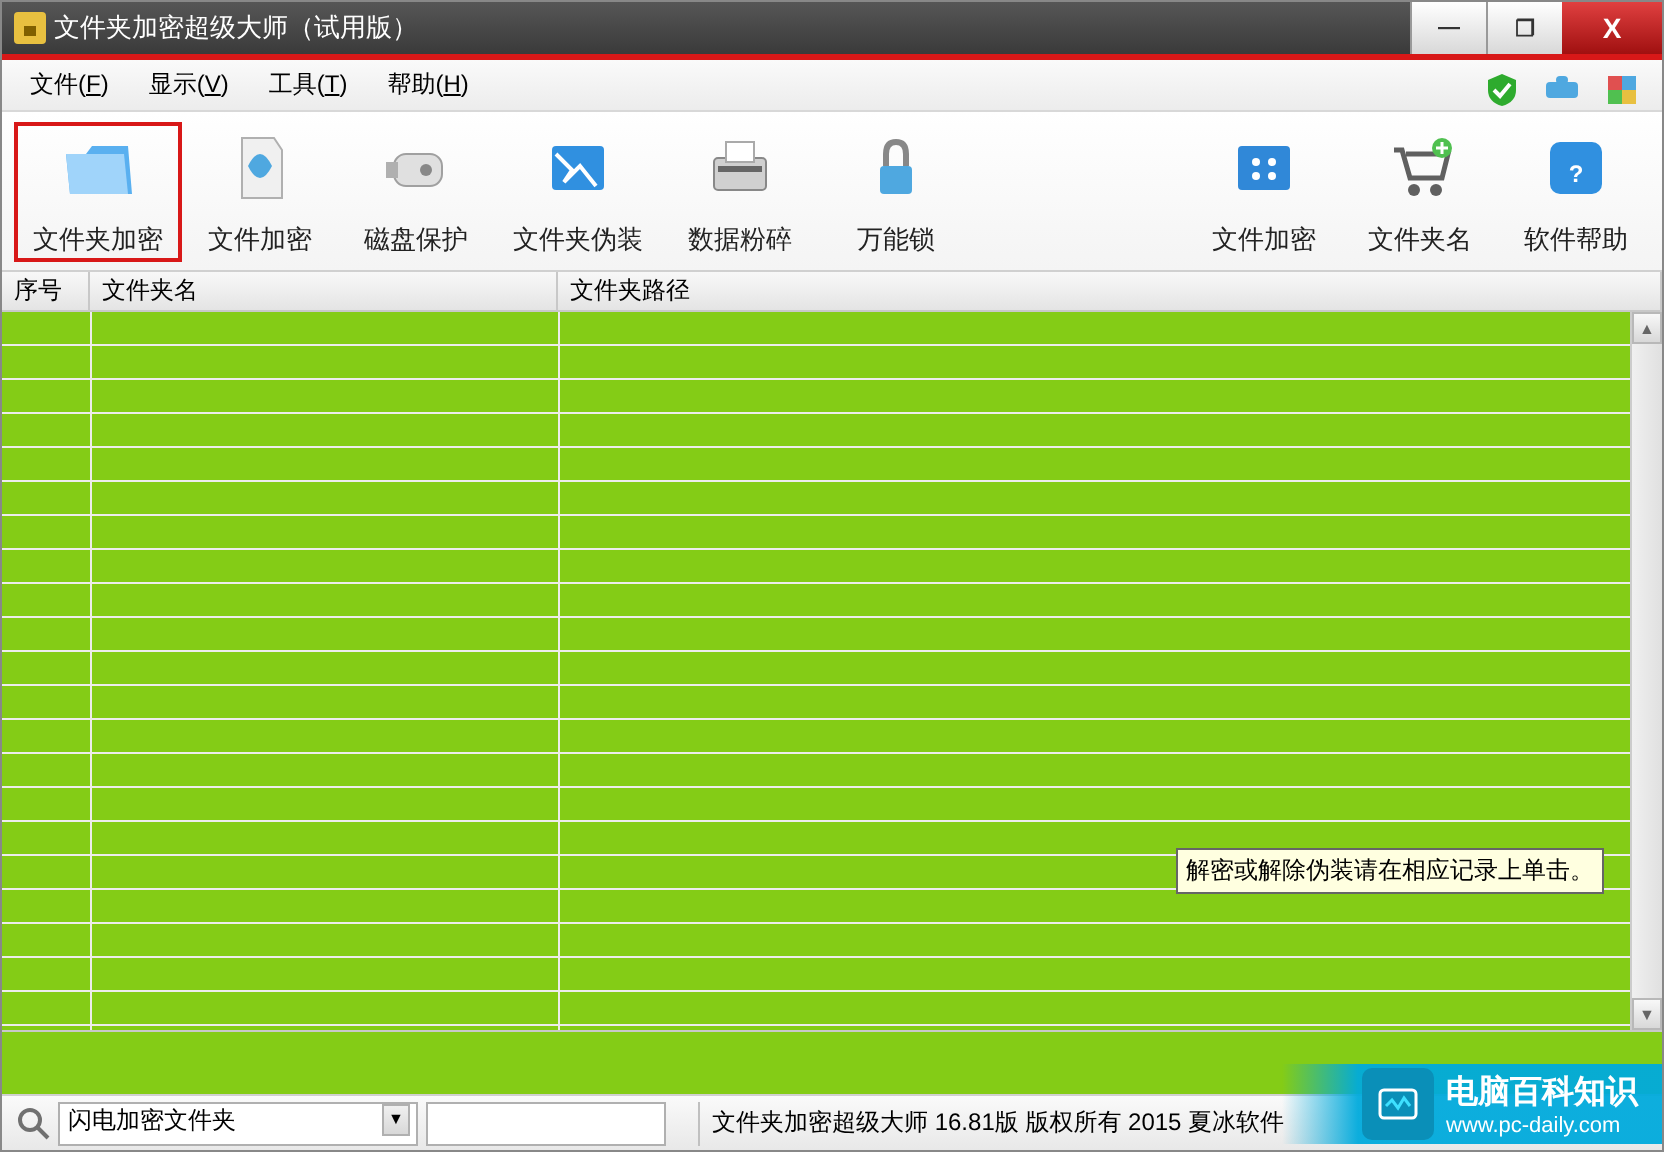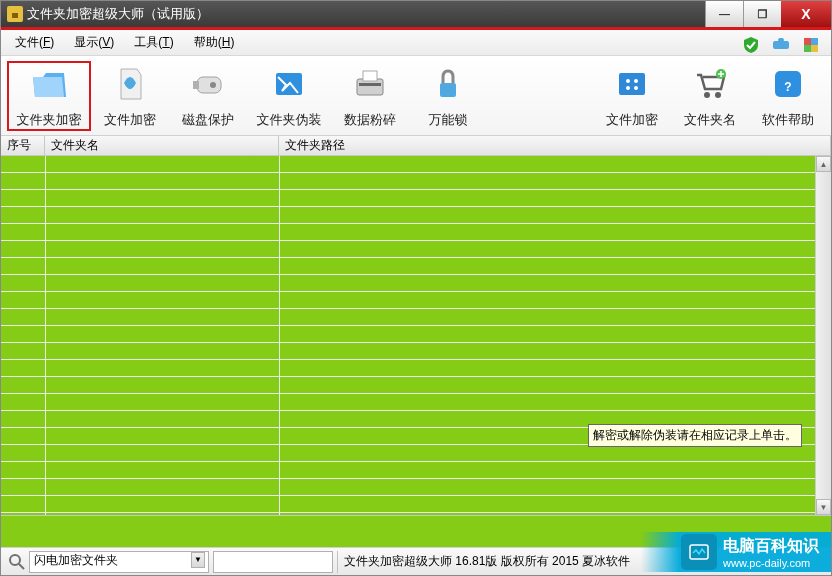--- a/index.html
+++ b/index.html
@@ -37,21 +37,21 @@
 .vline{position:absolute;top:0;bottom:0;width:1px;background:#ececec}
 .scrollbar{position:absolute;right:0;top:0;width:16px;height:100%;background:linear-gradient(90deg,#f0f0f0,#e0e0e0);border-left:1px solid #ccc}
 .scroll-btn{height:16px;background:linear-gradient(180deg,#f8f8f8,#d8d8d8);border:1px solid #b8b8b8;display:flex;align-items:center;justify-content:center;font-size:8px;color:#666}
 .scroll-track{height:calc(100% - 32px)}
 .tooltip{position:absolute;right:29px;top:268px;background:#ffffe0;border:1px solid #666;padding:2px 4px;font-size:12px}
 .statusbar{position:absolute;bottom:0;left:0;right:0;height:28px;background:linear-gradient(180deg,#fafafa,#e8e8e8);display:flex;align-items:center;padding:2px 4px;border-top:1px solid #d0d0d0}
 .sb-icon{width:18px;height:18px;margin:0 3px}
 .sb-dropdown{width:180px;height:22px;background:#fff;border:1px solid #b0b0b0;display:flex;align-items:flex-start;padding:0 4px;position:relative}
 .sb-dropdown .dd-arrow{position:absolute;right:3px;width:14px;height:16px;background:linear-gradient(180deg,#f0f0f0,#d8d8d8);border:1px solid #b0b0b0;display:flex;align-items:center;justify-content:center;font-size:8px}
 .sb-input{width:120px;height:22px;background:#fff;border:1px solid #b0b0b0;margin-left:4px}
-.sb-text{flex:1;padding-left:6px;border-left:1px solid #c0c0c0;margin-left:4px;height:22px;display:flex;align-items:center;overflow:hidden}
+.sb-text{flex:1;padding-left:6px;border-left:1px solid #c0c0c0;margin-left:16px;height:22px;display:flex;align-items:center;overflow:hidden}
 .watermark{position:absolute;right:0;bottom:3px;height:40px;display:flex;align-items:center;background:linear-gradient(90deg,rgba(0,170,220,0),rgba(0,170,220,.95) 20%);padding:0 12px 0 40px}
 .wm-box{width:36px;height:36px;background:#0a8fb8;border-radius:5px;display:flex;align-items:center;justify-content:center;margin-right:6px}
 .wm-text{color:#fff;display:flex;flex-direction:column}
 .wm-text .cn{font-size:16px;font-weight:bold}
 .wm-text .en{font-size:11px}
 </style>
 </head>
 <body>
 
 <div class="window">

